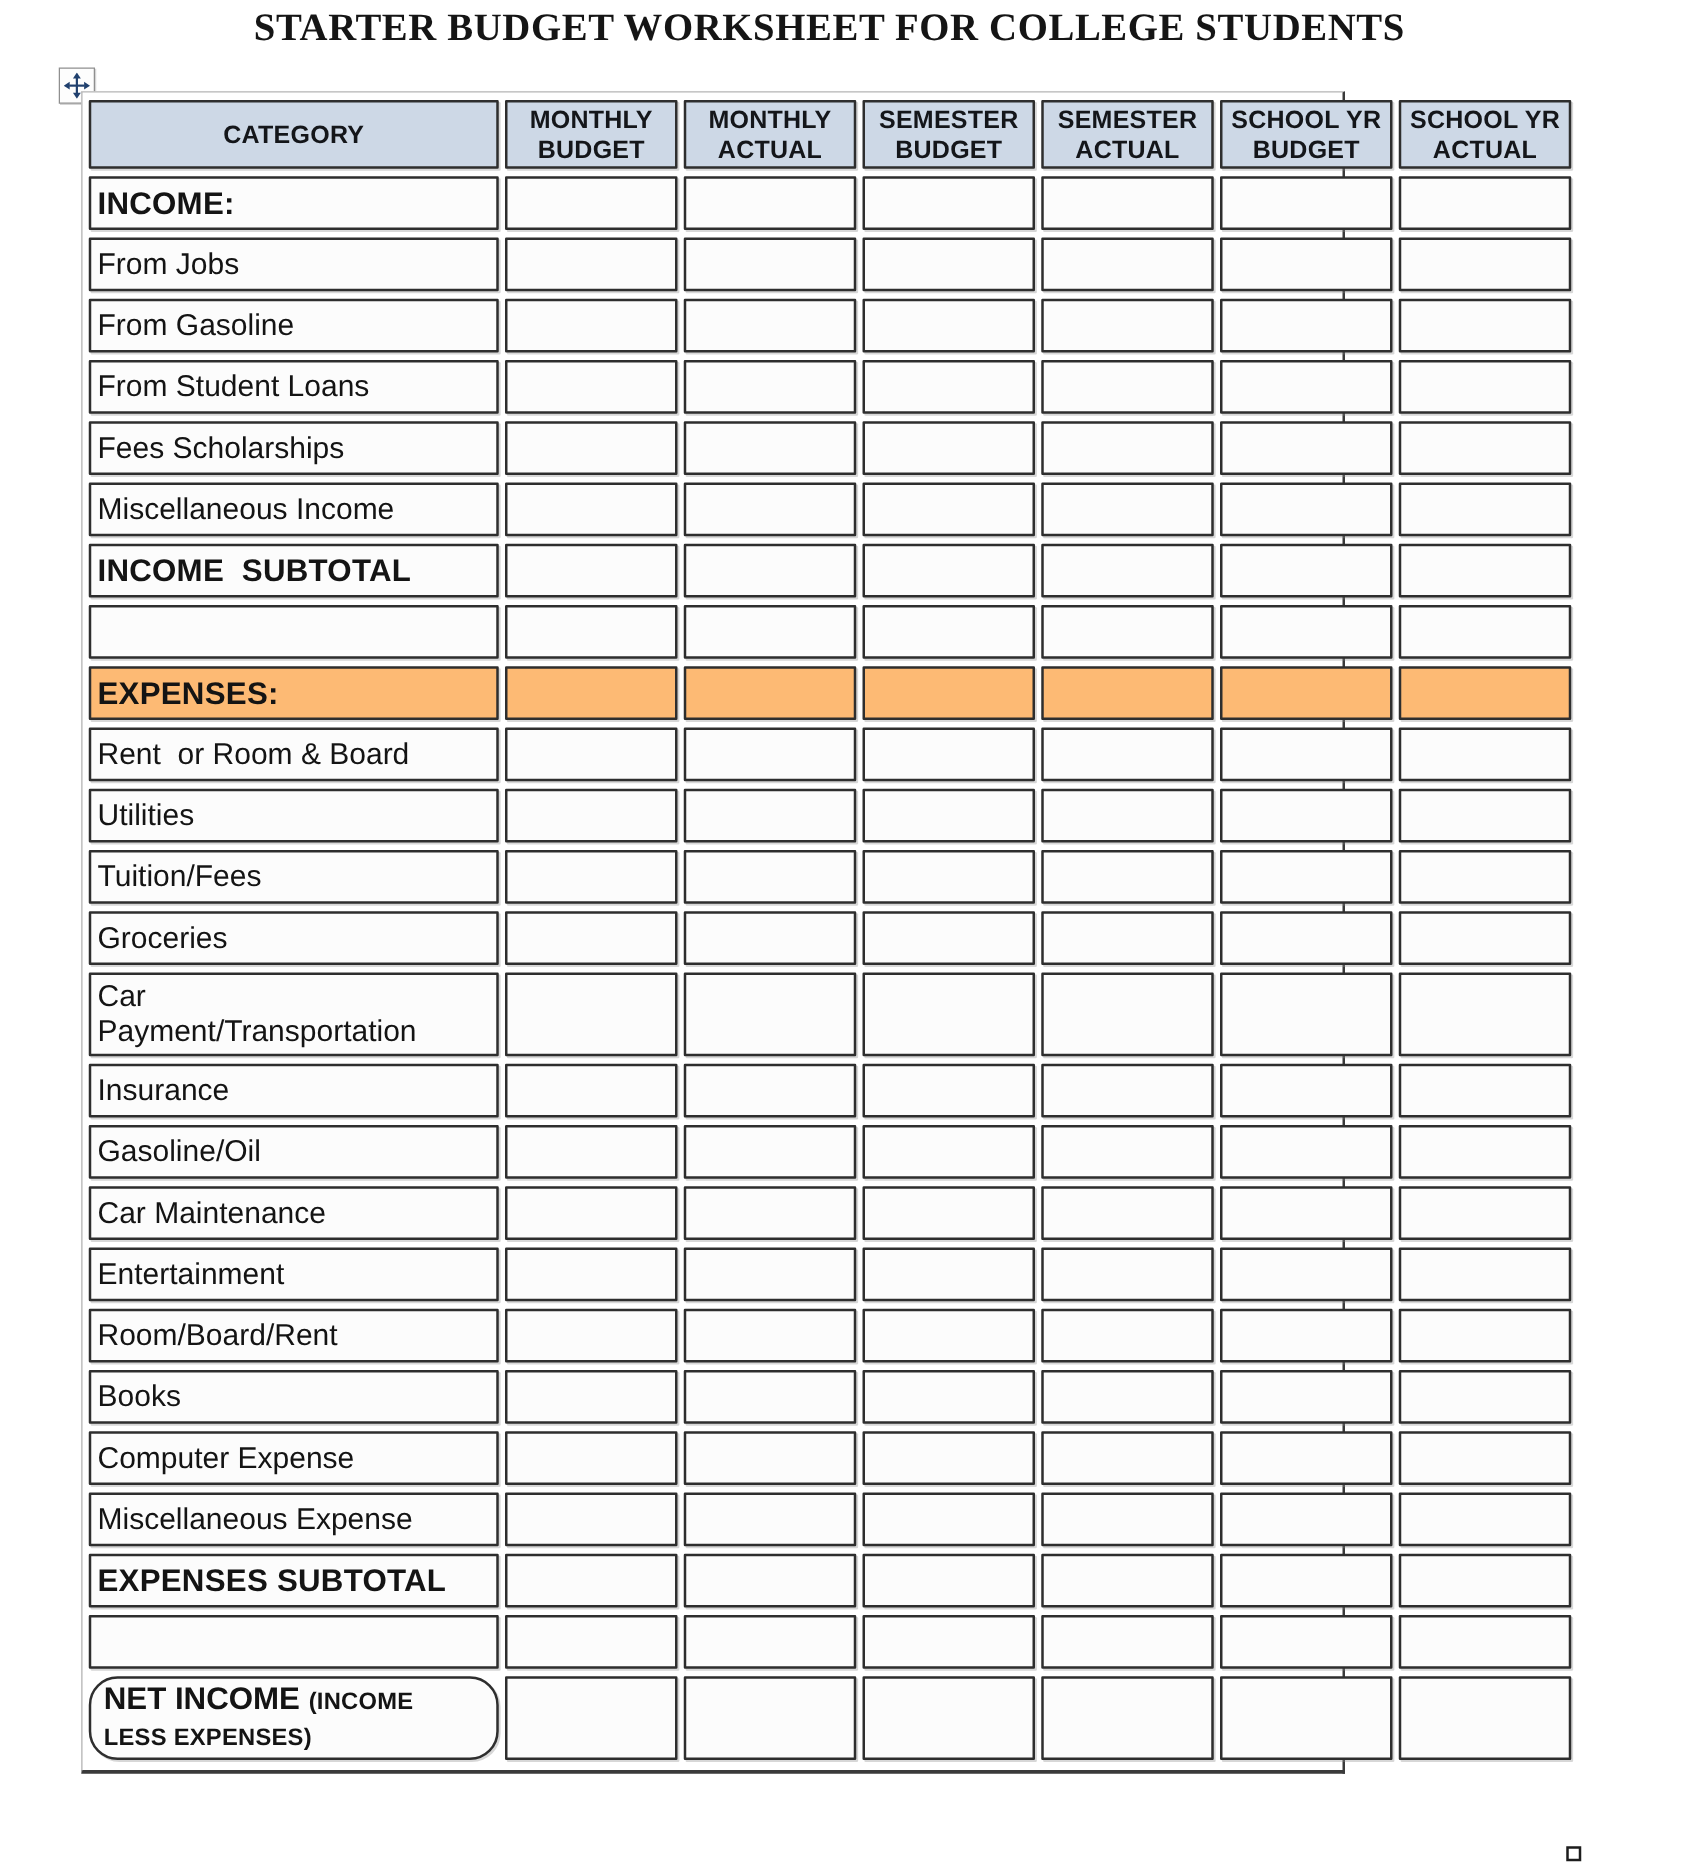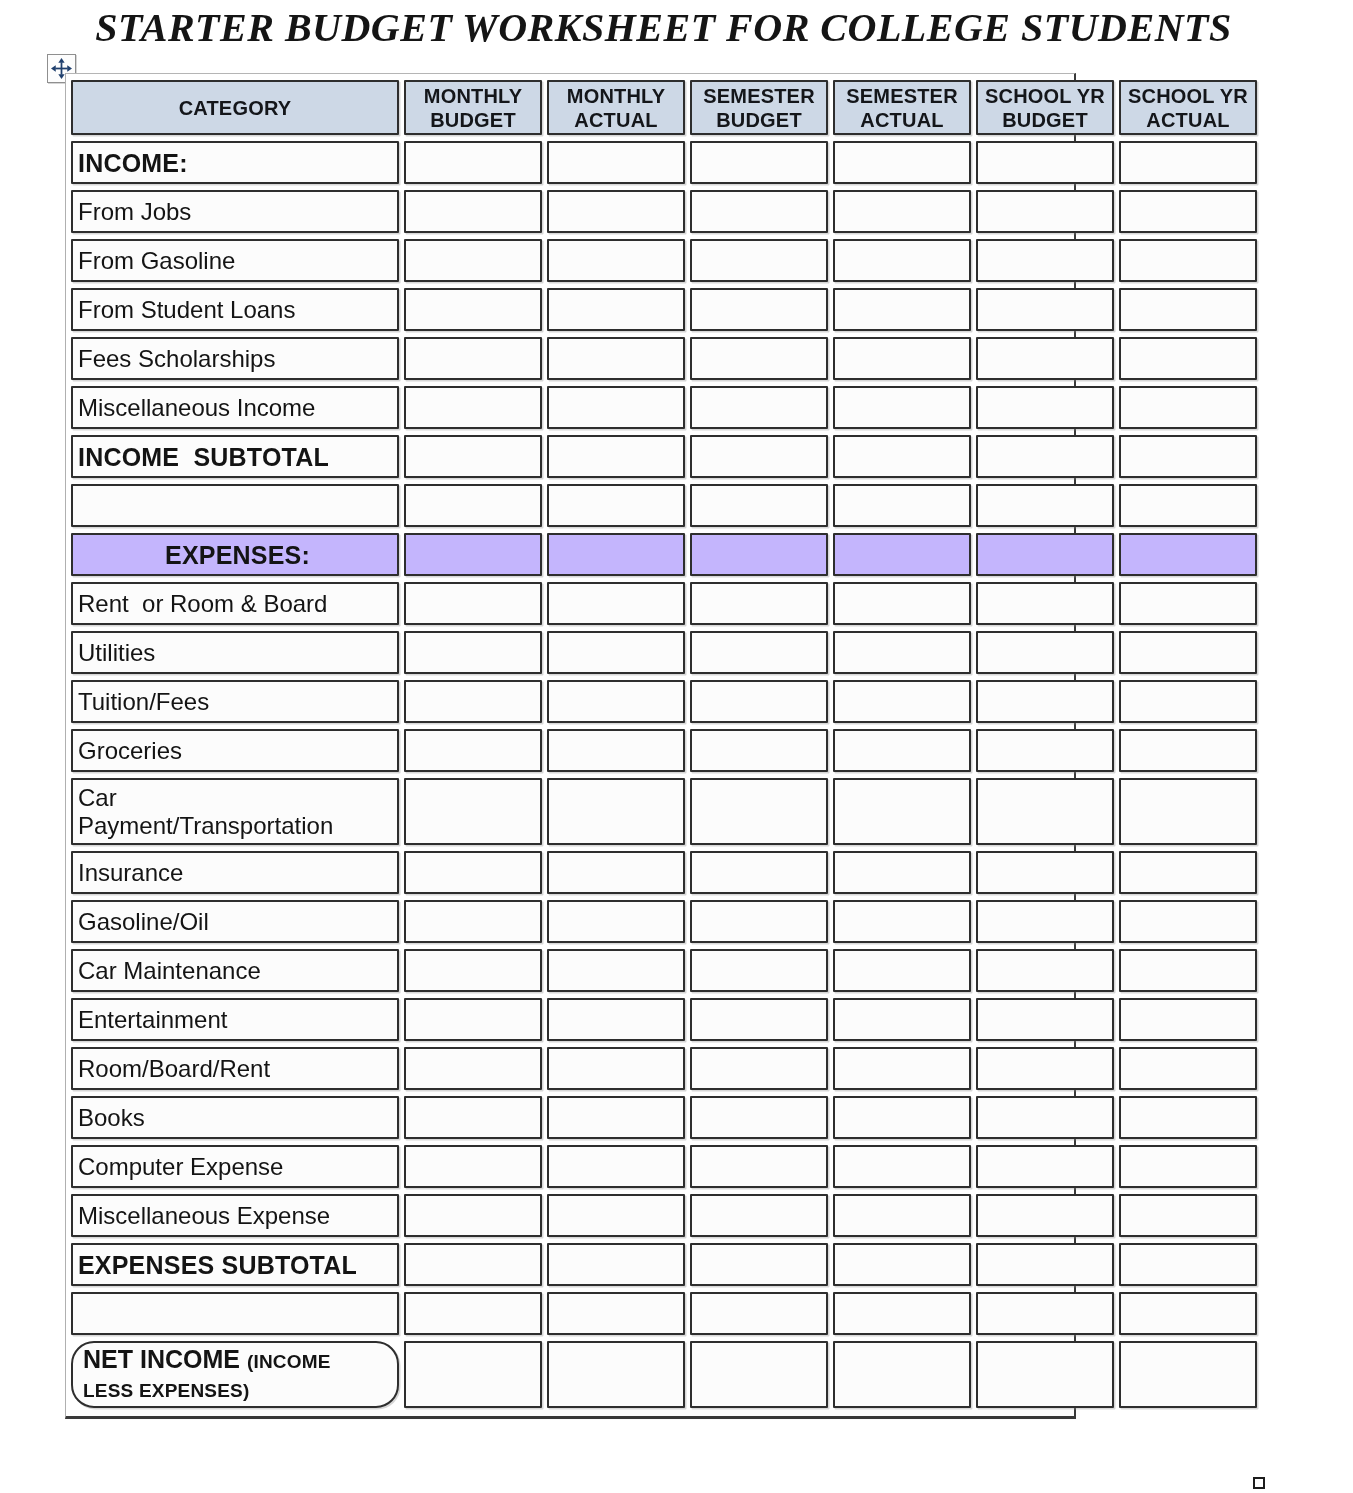--- a/index.html
+++ b/index.html
@@ -10,25 +10,24 @@
     background:#ffffff;
     font-family:"Liberation Sans", sans-serif;
     overflow:hidden;
   }
   .doc-title{
     position:absolute;
     top:4px; left:65px; width:1197px;
     text-align:center;
     font-family:"Liberation Serif", serif;
     font-weight:700;
-    font-size:40px;
+    font-size:31px;
     letter-spacing:0.5px;
     color:#151515;
     white-space:nowrap;
-    font-style:italic;
   }
   .move-handle{
     position:absolute;
     top:54px; left:47px;
     width:27px; height:27px;
     background:#fdfdfd;
     border:1px solid #8f8f8f;
     box-shadow:1px 1px 0 rgba(150,150,150,.4);
     display:flex; align-items:center; justify-content:center;
     cursor:move;
@@ -85,21 +84,21 @@
   tr.r-normal td{height:43px;}
   tr.r-tall td{height:67px;}
   td.value-cell{cursor:text;}
   tr.t-section td.label-cell,
   tr.t-subtotal td.label-cell,
   tr.t-section_highlight td.label-cell{
     font-weight:700;
     font-size:25px;
     letter-spacing:0.2px;
   }
-  tr.t-section_highlight td{background:#c4b5fd;text-align:center;}
+  tr.t-section_highlight td{background:#fdba74;}
   td.net-cell{vertical-align:middle;border-radius:23px;}
   .net-wrap{
     width:300px;
     padding-left:5px;
     font-weight:700;
     color:#141414;
     line-height:27px;
   }
   .net-main{font-size:25px;}
   .net-sub{font-size:19px; letter-spacing:0.2px;}

